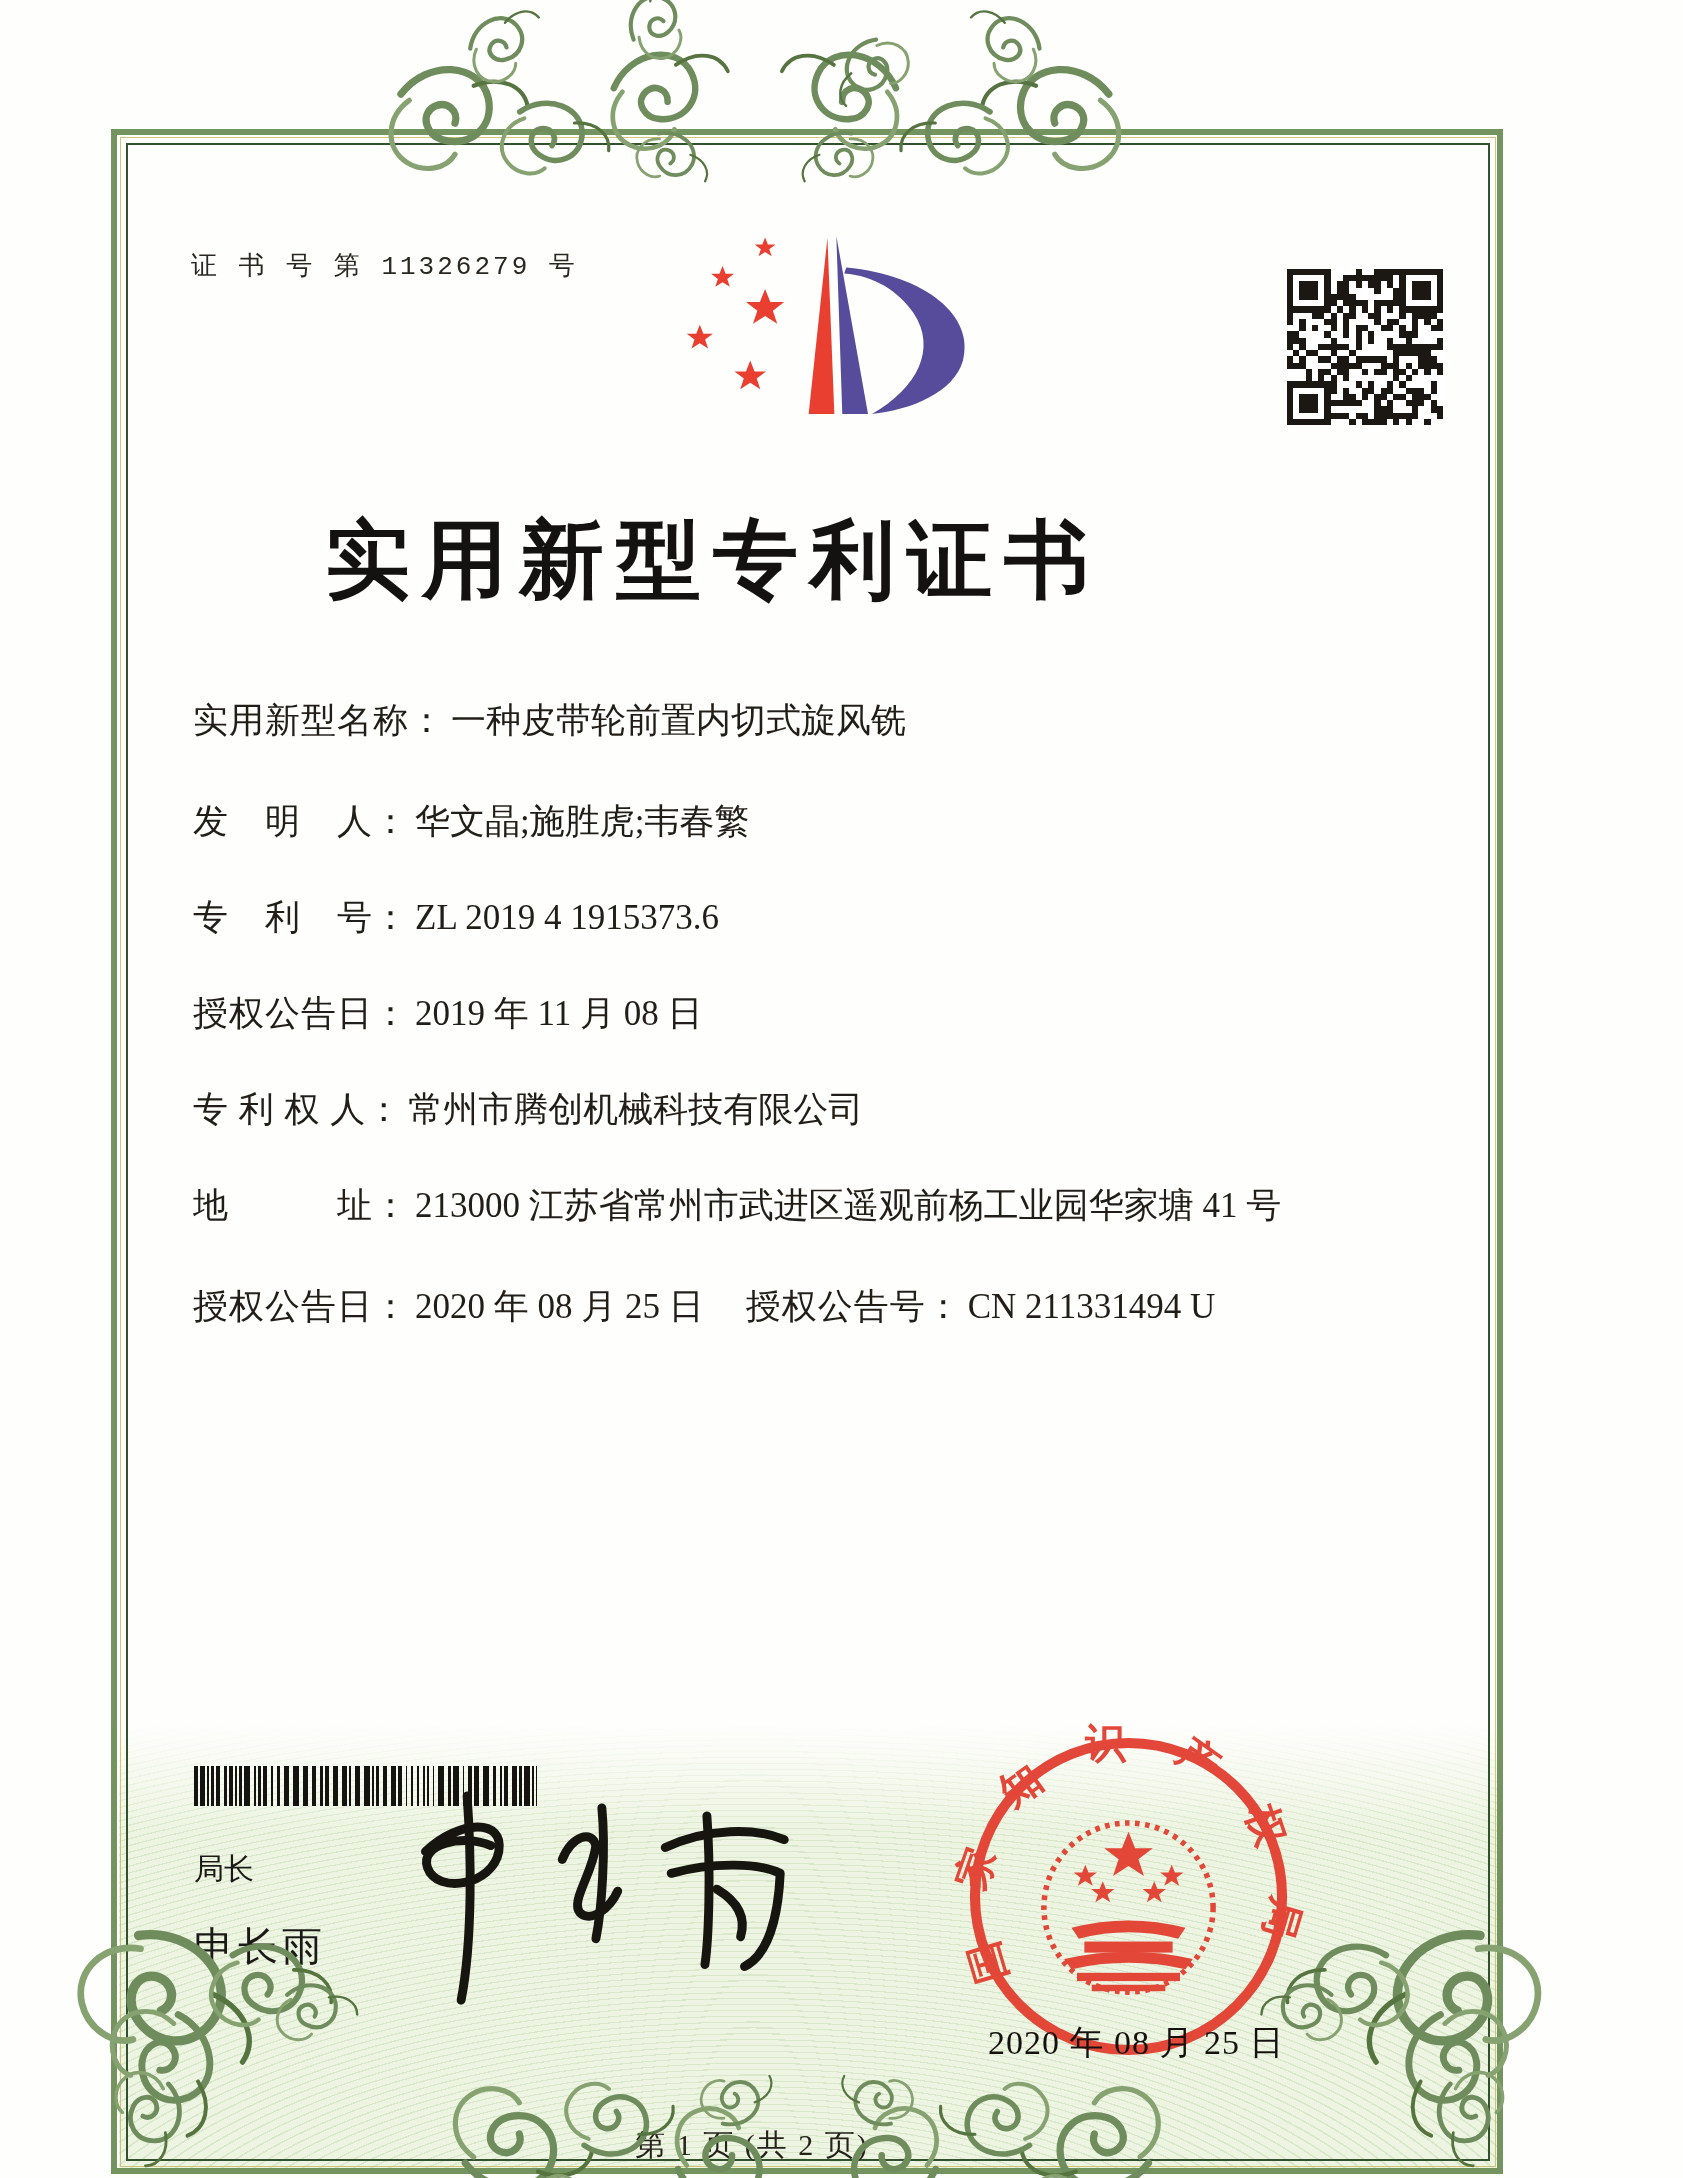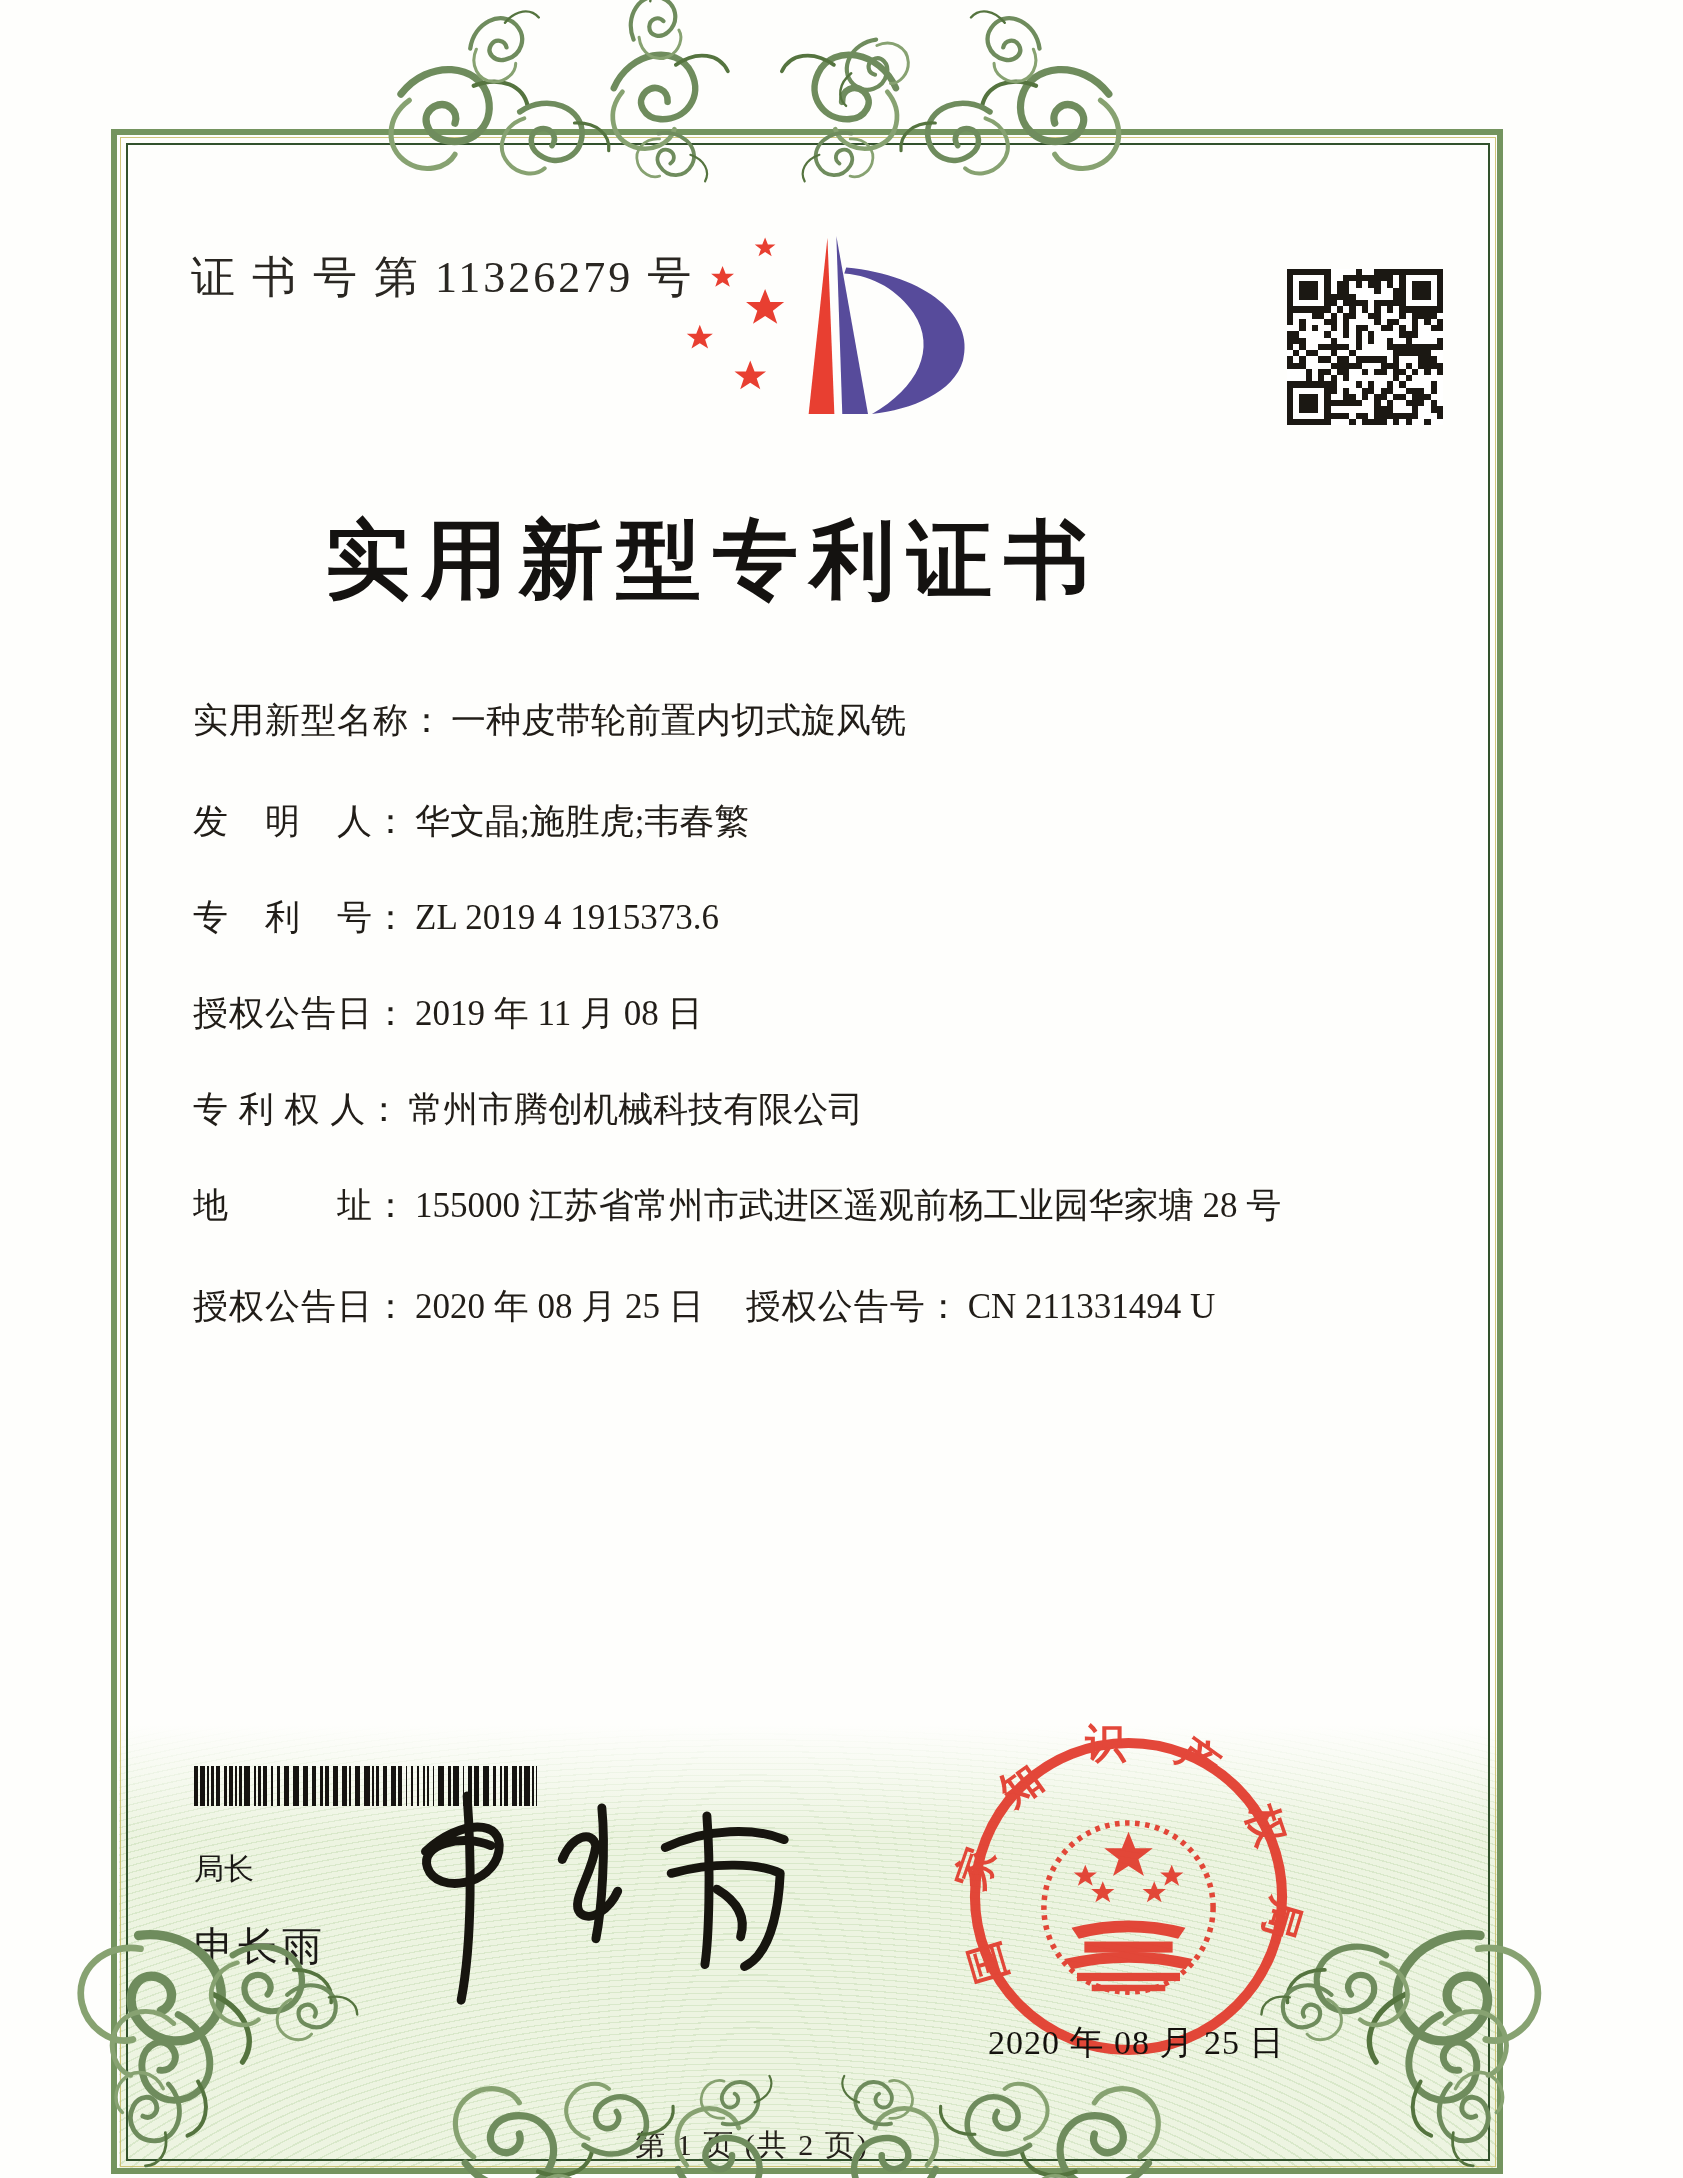--- a/index.html
+++ b/index.html
@@ -28,21 +28,21 @@
     left:119px;top:1725px;width:1378px;height:447px;
     background:
       repeating-radial-gradient(1881px 851px at 46% 135%,
         #d9e8ca 0 2.5px,#edf4e1 2.5px 13px);
   }
   .watermark-fade{
     left:119px;top:1725px;width:1378px;height:109px;
     background:linear-gradient(to bottom,#fefefc 0%,rgba(254,254,252,0) 100%);
   }
   
-  .certno{left:191px;top:248px;font-size:44px;letter-spacing:3px;color:#2a2722;}
+  .certno{left:191px;top:248px;font-size:26px;letter-spacing:3px;color:#2a2722;font-family:Liberation Mono, monospace;}
   .title{
     left:0;top:503px;width:1426px;text-align:center;
     font-size:85px;font-weight:700;letter-spacing:12px;color:#141210;
   }
   .row{left:193px;font-size:35px;white-space:nowrap;color:#211d18;}
   .row .lbl{letter-spacing:1px;}
   .row .val{margin-left:6px;}
   .grant2{margin-left:42px;}
   .paras{
     left:183px;top:1350px;width:1325px;
@@ -785,21 +785,21 @@
 <div class="abs row" style="top:894px">
   <span class="lbl">专　利　号：</span><span class="val">ZL 2019 4 1915373.6</span>
 </div>
 <div class="abs row" style="top:990px">
   <span class="lbl">授权公告日：</span><span class="val">2019 年 11 月 08 日</span>
 </div>
 <div class="abs row" style="top:1086px">
   <span class="lbl">专 利 权 人：</span><span class="val">常州市腾创机械科技有限公司</span>
 </div>
 <div class="abs row" style="top:1182px">
-  <span class="lbl">地　　　址：</span><span class="val">155000 江苏省常州市武进区遥观前杨工业园华家塘 28 号</span>
+  <span class="lbl">地　　　址：</span><span class="val">213000 江苏省常州市武进区遥观前杨工业园华家塘 41 号</span>
 </div>
 <div class="abs row" style="top:1283px">
   <span class="lbl">授权公告日：</span><span class="val">2020 年 08 月 25 日</span><span class="lbl grant2">授权公告号：</span><span class="val">CN 211331494 U</span>
 </div>
 
 <div class="abs paras">
 </div>
 
 <div id="barcode" class="abs">
     <div style="width: 3.6px; margin-right: 2px;"></div>

